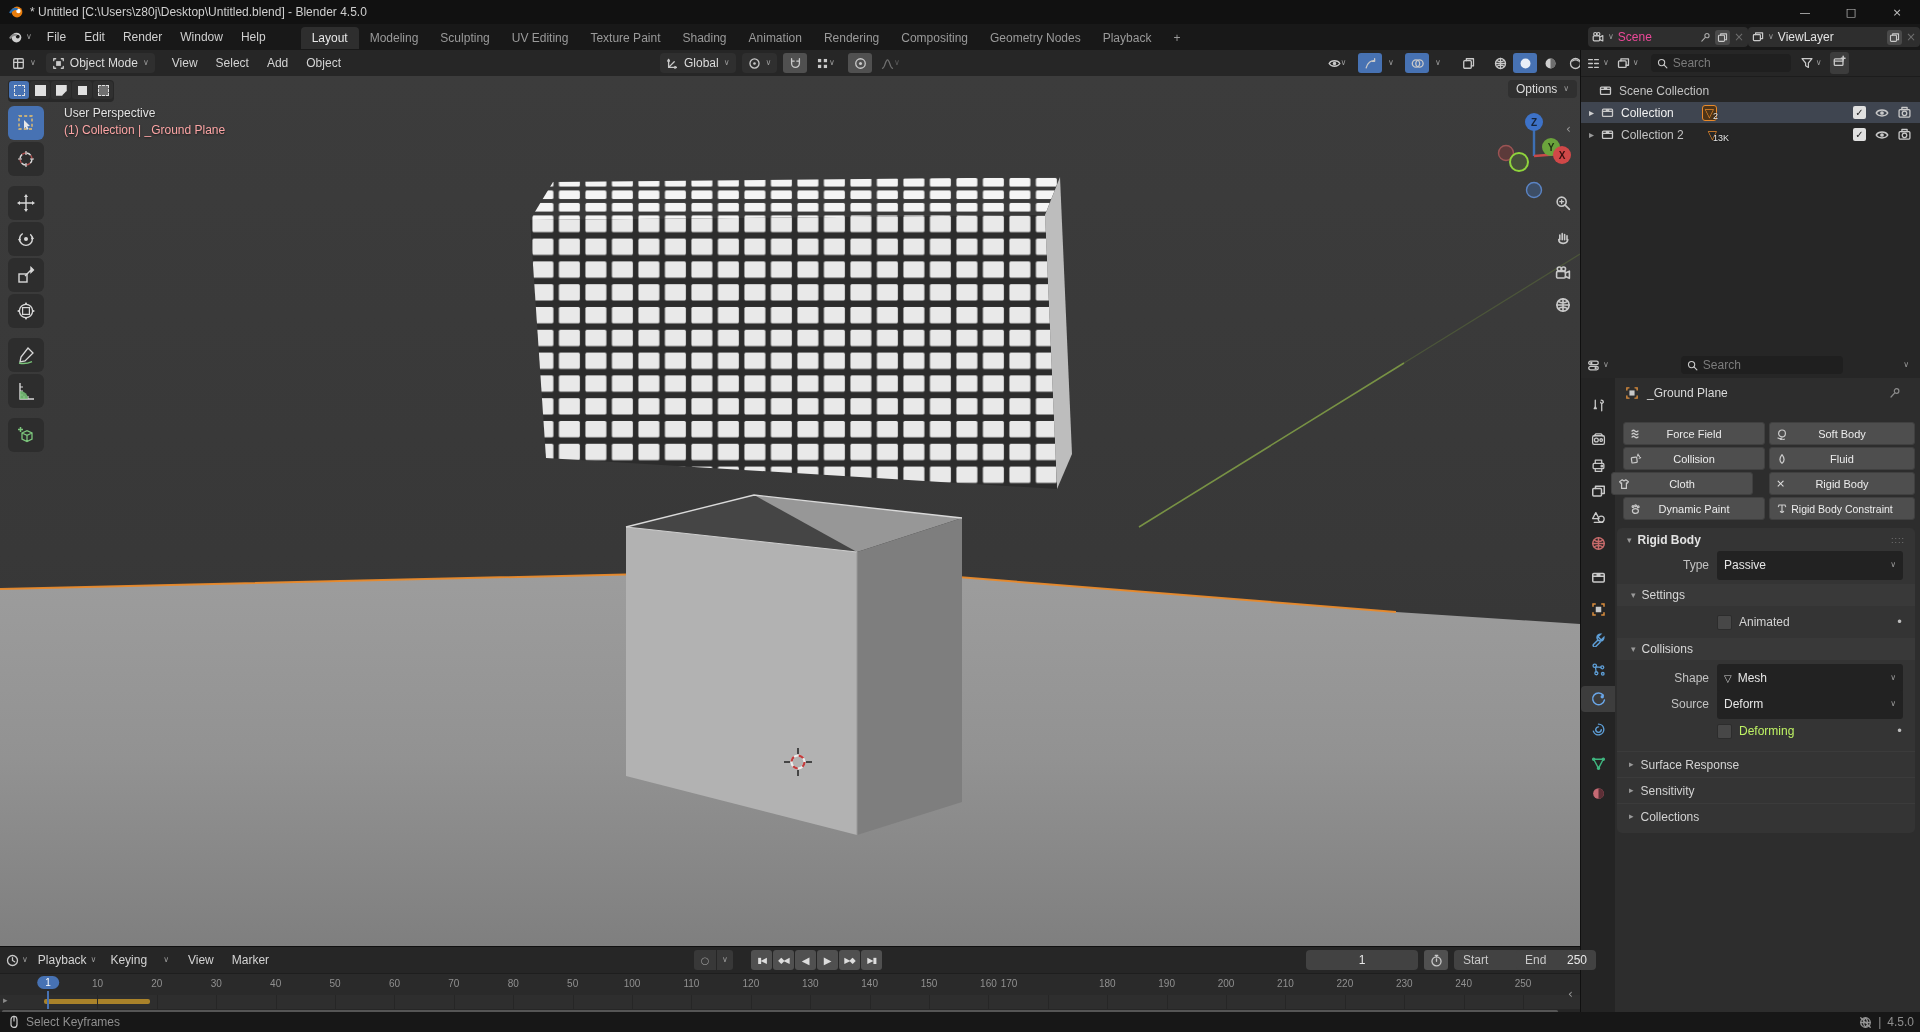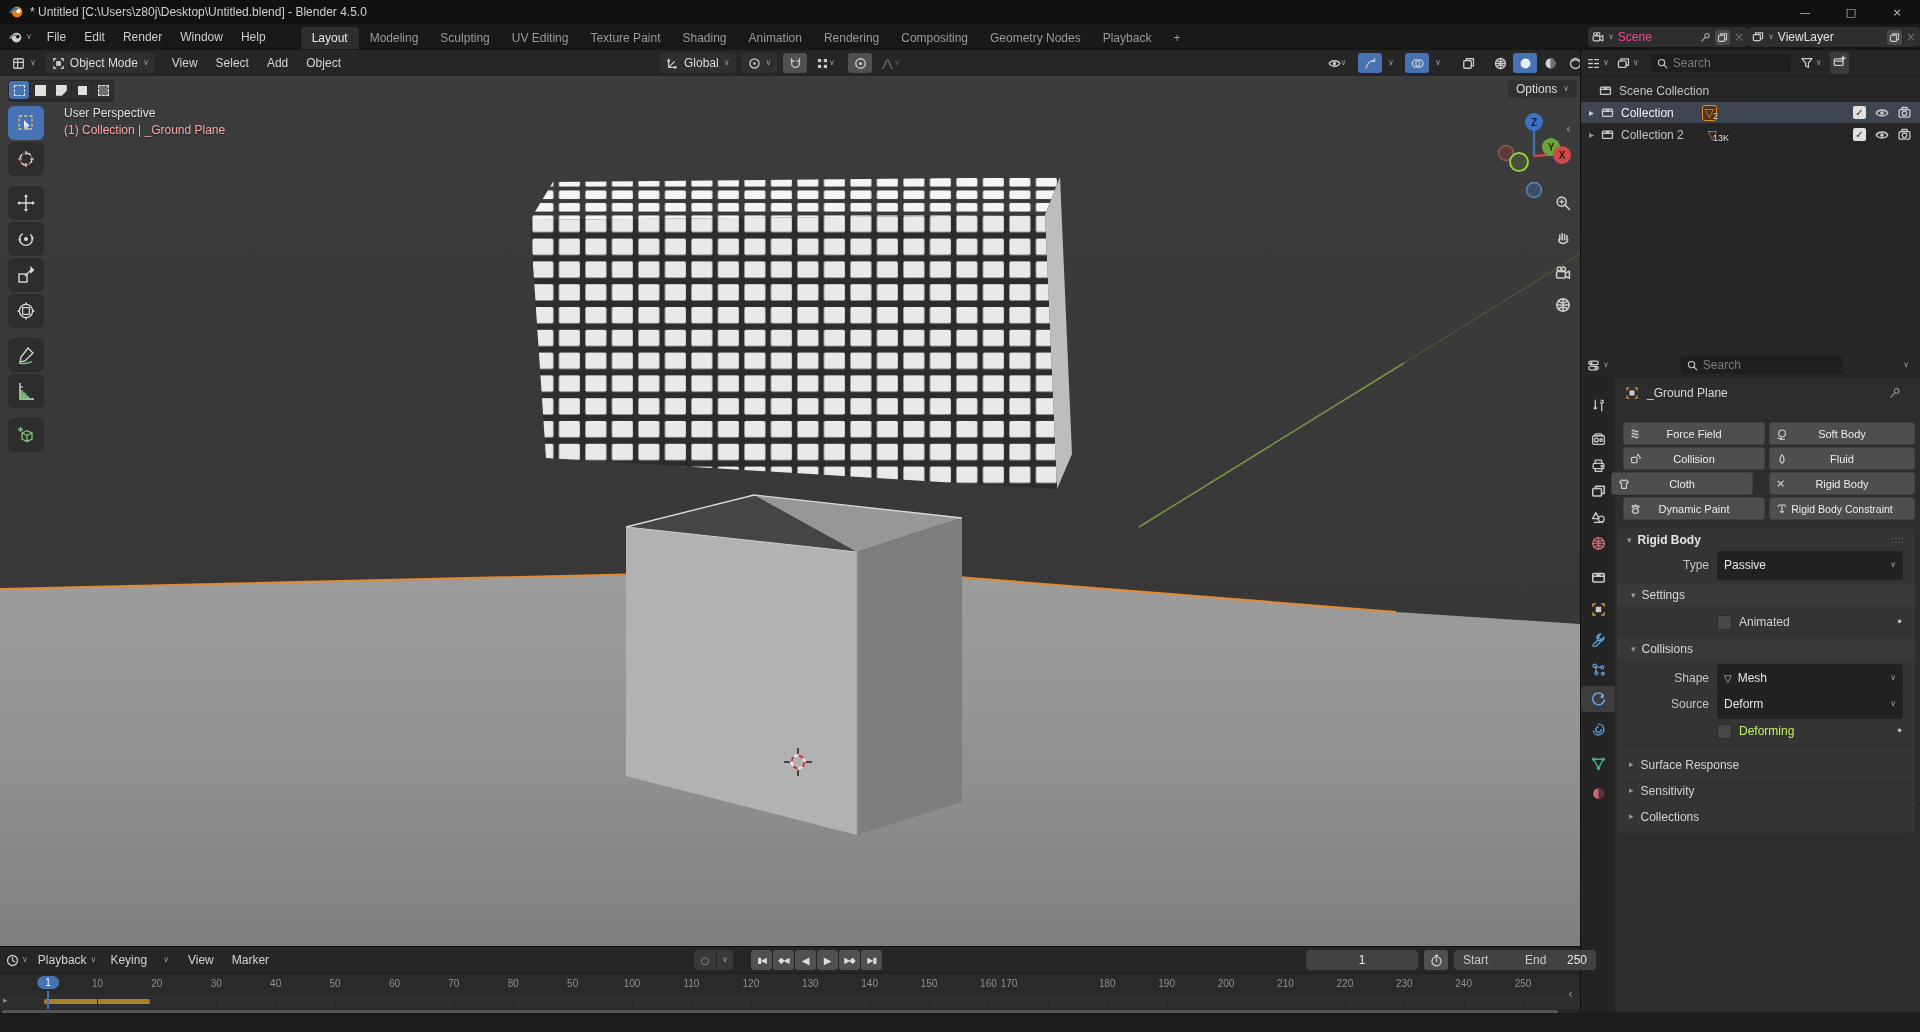--- a/index.html
+++ b/index.html
@@ -1053,14 +1053,27 @@
         <div class="chline" style="left: 1285.46px;"></div>
         <div class="chline" style="left: 1344.86px;"></div>
         <div class="chline" style="left: 1404.26px;"></div>
         <div class="chline" style="left: 1463.66px;"></div>
         <div class="chline" style="left: 1523.06px;"></div>
       </div>
     <div class="abs" style="left:2px;top:63px;width:1556px;height:3px;background:#555;border-radius:2px"></div>
     <span class="abs g" style="left:1568px;top:40px;color:#9a9a9a">‹</span>
   </div>
 
+  <div id="statusbar" class="abs">
+    <svg class="is" width="12" height="14" viewBox="0 0 12 14" style="margin-left:8px">
+        <use href="#s-mouse"></use>
+      </svg>
+    <span style="margin-left:6px">Select Keyframes</span>
+    <span style="margin-left:auto;margin-right:6px;display:flex;align-items:center;gap:6px">
+      <svg class="is" width="13" height="13" viewBox="0 0 12 12" style="opacity:.7">
+          <use href="#s-net"></use>
+        </svg>
+      <span>|</span>
+      <span>4.5.0</span>
+    </span>
+  </div>
 
 </div>
 
 </body></html>

